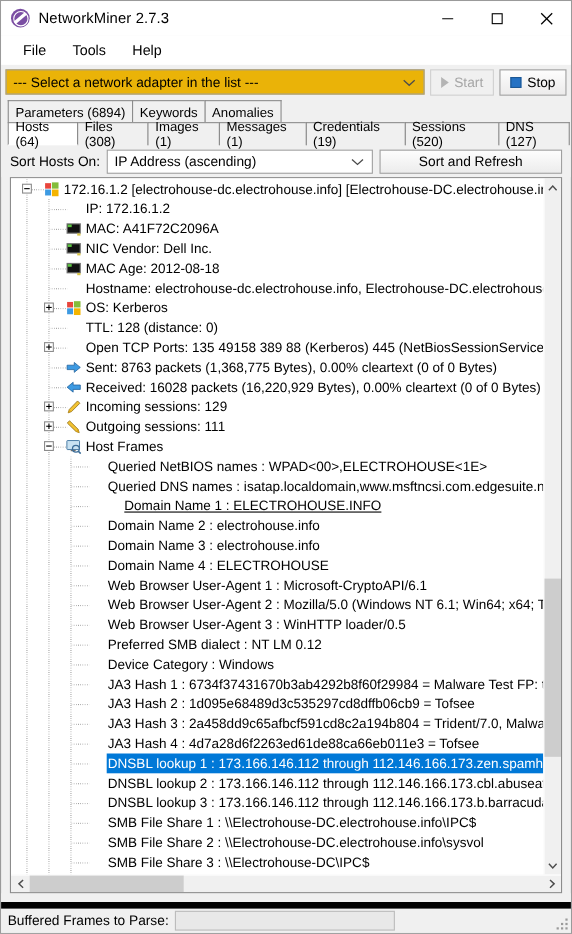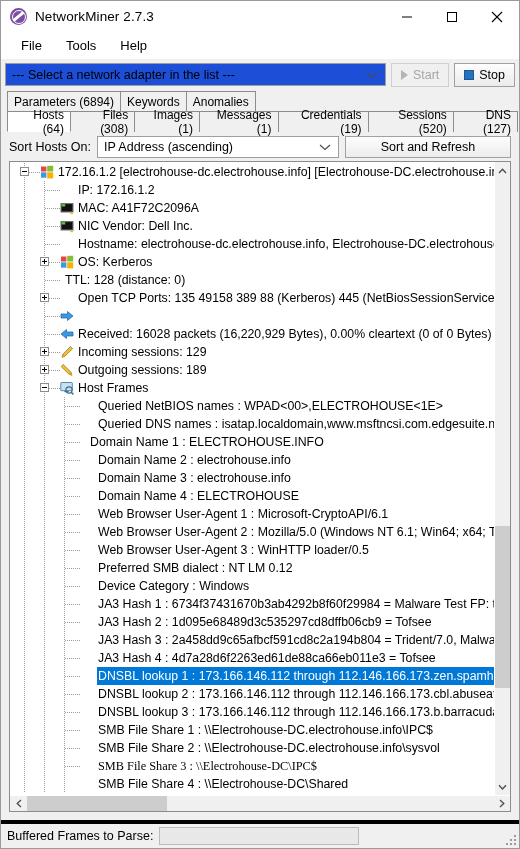--- a/index.html
+++ b/index.html
@@ -83,21 +83,21 @@
   .adapter-row {
     flex: 0 0 31px;
     display: flex; align-items: center;
     padding: 0 4px;
     background: #f0f0f0;
     gap: 5px;
   }
   .combo {
     flex: 1 1 auto;
     height: 23px;
-    background: #1d4ed8;
+    background: #eab308;
     border: 1px solid #9e9e9e;
     display: flex; align-items: center;
     font-size: 12.5px;
     padding-left: 6px;
     color: #000;
     position: relative;
   }
   .combo .chev {
     margin-left: auto; margin-right: 7px;
     color: #4c4c4c;
@@ -134,21 +134,20 @@
     flex: 0 0 42px;
     background: #f0f0f0;
     padding: 0 2px;
     position: relative;
   }
   .tabrow {
     display: flex;
     align-items: flex-end;
     height: 21px;
     padding-left: 4px;
-    text-align: right;
   }
   .tab {
     height: 20px;
     border: 1px solid #8c8c8c;
     border-bottom: none;
     background: #f0f0f0;
     font-size: 12px;
     padding: 0 6px;
     display: flex; align-items: center;
     color: #000;
@@ -299,21 +298,21 @@
   .hs-track { flex: 1 1 auto; position: relative; }
   .hthumb {
     position: absolute; top: 0; bottom: 0;
     background: #cdcdcd;
   }
 
   
   .spacer { flex: 0 0 8px; background: #f0f0f0; }
   .statusbar {
     flex: 0 0 28px;
-    border-top: 4px solid #000000;
+    border-top: 6px solid #000000;
     background: #f0f0f0;
     display: flex; align-items: center;
     padding: 0 6px;
     gap: 6px;
     position: relative;
   }
   .status-label { font-size: 12.5px; color: #000; }
   .status-progress {
     width: 200px; height: 18px;
     background: #e8e8e8;
@@ -459,20 +458,34 @@
                   <rect x="1.6" y="3.1" width="3.6" height="2.4" fill="#5cc441"></rect>
                   <rect x="10.2" y="11.2" width="3" height="2" fill="#d8c54a"></rect>
                 </svg>
               </div>
               <div class="lbl" style="position: absolute; left: 67px;">NIC Vendor: Dell Inc.</div>
             </div>
             <div class="node">
               <div class="guide" style="left: 14px;"></div>
               <div class="guide" style="left: 34px;"></div>
               <div class="dash" style="left: 35px; width: 16px;"></div>
+              <div class="icn" style="left: 50px;">
+                <svg width="14" height="14" viewBox="0 0 14 14">
+                  <rect x="0.5" y="2" width="13" height="9.5" fill="#6f6f6f"></rect>
+                  <rect x="1.6" y="3.1" width="10.8" height="7.3" fill="#111111"></rect>
+                  <rect x="1.6" y="3.1" width="3.6" height="2.4" fill="#5cc441"></rect>
+                  <rect x="10.2" y="11.2" width="3" height="2" fill="#d8c54a"></rect>
+                </svg>
+              </div>
+              <div class="lbl" style="position: absolute; left: 67px;">MAC Age: 2012-08-18</div>
+            </div>
+            <div class="node">
+              <div class="guide" style="left: 14px;"></div>
+              <div class="guide" style="left: 34px;"></div>
+              <div class="dash" style="left: 35px; width: 16px;"></div>
               <div class="lbl" style="position: absolute; left: 67px;">Hostname: electrohouse-dc.electrohouse.info, Electrohouse-DC.electrohouse.info, ELECT</div>
             </div>
             <div class="node">
               <div class="guide" style="left: 14px;"></div>
               <div class="guide" style="left: 34px;"></div>
               <div class="dash" style="left: 35px; width: 16px;"></div>
               <div class="expander plus" style="left: 30px;"></div>
               <div class="icn" style="left: 50px;">
                 <svg width="14" height="14" viewBox="0 0 14 14">
                   <rect x="1" y="1.5" width="5.4" height="5" fill="#e8453c"></rect>
@@ -480,38 +493,39 @@
                   <rect x="1" y="7.3" width="5.4" height="5.4" fill="#3d9ae2"></rect>
                   <rect x="7.2" y="7.3" width="6" height="6.1" fill="#f4b400"></rect>
                 </svg>
               </div>
               <div class="lbl" style="position: absolute; left: 67px;">OS: Kerberos</div>
             </div>
             <div class="node">
               <div class="guide" style="left: 14px;"></div>
               <div class="guide" style="left: 34px;"></div>
               <div class="dash" style="left: 35px; width: 16px;"></div>
-              <div class="lbl" style="position: absolute; left: 54px;">TTL: 128 (distance: 0)</div>
+              <div class="lbl" style="position: absolute; left: 67px;">TTL: 128 (distance: 0)</div>
             </div>
             <div class="node">
               <div class="guide" style="left: 14px;"></div>
               <div class="guide" style="left: 34px;"></div>
               <div class="dash" style="left: 35px; width: 16px;"></div>
               <div class="expander plus" style="left: 30px;"></div>
               <div class="lbl" style="position: absolute; left: 67px;">Open TCP Ports: 135 49158 389 88 (Kerberos) 445 (NetBiosSessionService) 49155 3268</div>
             </div>
             <div class="node">
               <div class="guide" style="left: 14px;"></div>
               <div class="guide" style="left: 34px;"></div>
               <div class="dash" style="left: 35px; width: 16px;"></div>
               <div class="icn" style="left: 50px;">
                 <svg width="14" height="14" viewBox="0 0 14 14">
                   <path d="M1,5 L7.5,5 L7.5,2.5 L13,7 L7.5,11.5 L7.5,9 L1,9 Z" fill="#3d9ae2" stroke="#1f5f99" stroke-width="0.7" stroke-linejoin="round"></path>
                 </svg>
               </div>
+              <div class="lbl" style="position: absolute; left: 67px;">Sent: 8763 packets (1,368,775 Bytes), 0.00% cleartext (0 of 0 Bytes)</div>
             </div>
             <div class="node">
               <div class="guide" style="left: 14px;"></div>
               <div class="guide" style="left: 34px;"></div>
               <div class="dash" style="left: 35px; width: 16px;"></div>
               <div class="icn" style="left: 50px;">
                 <svg width="14" height="14" viewBox="0 0 14 14">
                   <path d="M13,5 L6.5,5 L6.5,2.5 L1,7 L6.5,11.5 L6.5,9 L13,9 Z" fill="#3d9ae2" stroke="#1f5f99" stroke-width="0.7" stroke-linejoin="round"></path>
                 </svg>
               </div>
@@ -534,21 +548,21 @@
               <div class="guide" style="left: 14px;"></div>
               <div class="guide" style="left: 34px;"></div>
               <div class="dash" style="left: 35px; width: 16px;"></div>
               <div class="expander plus" style="left: 30px;"></div>
               <div class="icn" style="left: 50px;">
                 <svg width="14" height="14" viewBox="0 0 14 14">
                   <path d="M3.2,1.5 L1.2,3.6 L9,11.2 L12,12.3 L11,9.2 Z" fill="#f2c231" stroke="#8a6a12" stroke-width="0.7" stroke-linejoin="round"></path>
                   <path d="M11,9.2 L9,11.2 L12,12.3 Z" fill="#d9a21b"></path>
                 </svg>
               </div>
-              <div class="lbl" style="position: absolute; left: 67px;">Outgoing sessions: 189</div>
+              <div class="lbl" style="position: absolute; left: 67px;">Outgoing sessions: 111</div>
             </div>
             <div class="node">
               <div class="guide" style="left: 14px;"></div>
               <div class="guide" style="left: 34px;"></div>
               <div class="dash" style="left: 35px; width: 16px;"></div>
               <div class="expander" style="left: 30px;"></div>
               <div class="icn" style="left: 50px;">
                 <svg width="14" height="14" viewBox="0 0 14 14">
                   <rect x="0.8" y="1.5" width="11.5" height="8.2" rx="0.6" fill="#c9e2f2" stroke="#4a7ba5" stroke-width="0.9"></rect>
                   <rect x="4.3" y="10" width="4.5" height="1.2" fill="#6f6f6f"></rect>
@@ -570,21 +584,21 @@
               <div class="guide" style="left: 34px;"></div>
               <div class="guide" style="left: 54px;"></div>
               <div class="dash" style="left: 55px; width: 16px;"></div>
               <div class="lbl" style="position: absolute; left: 87px;">Queried DNS names : isatap.localdomain,www.msftncsi.com.edgesuite.net,dns.msftnc</div>
             </div>
             <div class="node">
               <div class="guide" style="left: 14px;"></div>
               <div class="guide" style="left: 34px;"></div>
               <div class="guide" style="left: 54px;"></div>
               <div class="dash" style="left: 55px; width: 16px;"></div>
-              <div class="lbl" style="position: absolute; left: 79px;">Domain Name 1 : ELECTROHOUSE.INFO</div>
+              <div class="lbl" style="position: absolute; left: 102px; text-decoration: underline;">Domain Name 1 : ELECTROHOUSE.INFO</div>
             </div>
             <div class="node">
               <div class="guide" style="left: 14px;"></div>
               <div class="guide" style="left: 34px;"></div>
               <div class="guide" style="left: 54px;"></div>
               <div class="dash" style="left: 55px; width: 16px;"></div>
               <div class="lbl" style="position: absolute; left: 87px;">Domain Name 2 : electrohouse.info</div>
             </div>
             <div class="node">
               <div class="guide" style="left: 14px;"></div>
@@ -696,21 +710,21 @@
               <div class="guide" style="left: 34px;"></div>
               <div class="guide" style="left: 54px;"></div>
               <div class="dash" style="left: 55px; width: 16px;"></div>
               <div class="lbl" style="position: absolute; left: 87px;">SMB File Share 2 : \\Electrohouse-DC.electrohouse.info\sysvol</div>
             </div>
             <div class="node">
               <div class="guide" style="left: 14px;"></div>
               <div class="guide" style="left: 34px;"></div>
               <div class="guide" style="left: 54px;"></div>
               <div class="dash" style="left: 55px; width: 16px;"></div>
-              <div class="lbl" style="position: absolute; left: 87px; font-family: Liberation Serif, serif;">SMB File Share 3 : \\Electrohouse-DC\IPC$</div>
+              <div class="lbl" style="position: absolute; left: 87px;">SMB File Share 3 : \\Electrohouse-DC\IPC$</div>
             </div>
             <div class="node">
               <div class="guide" style="left: 14px;"></div>
               <div class="guide" style="left: 34px;"></div>
               <div class="guide" style="left: 54px;"></div>
               <div class="lbl" style="position: absolute; left: 87px;">SMB File Share 4 : \\Electrohouse-DC\Shared</div>
             </div>
           </div>
       </div>
       <div class="vscroll">

